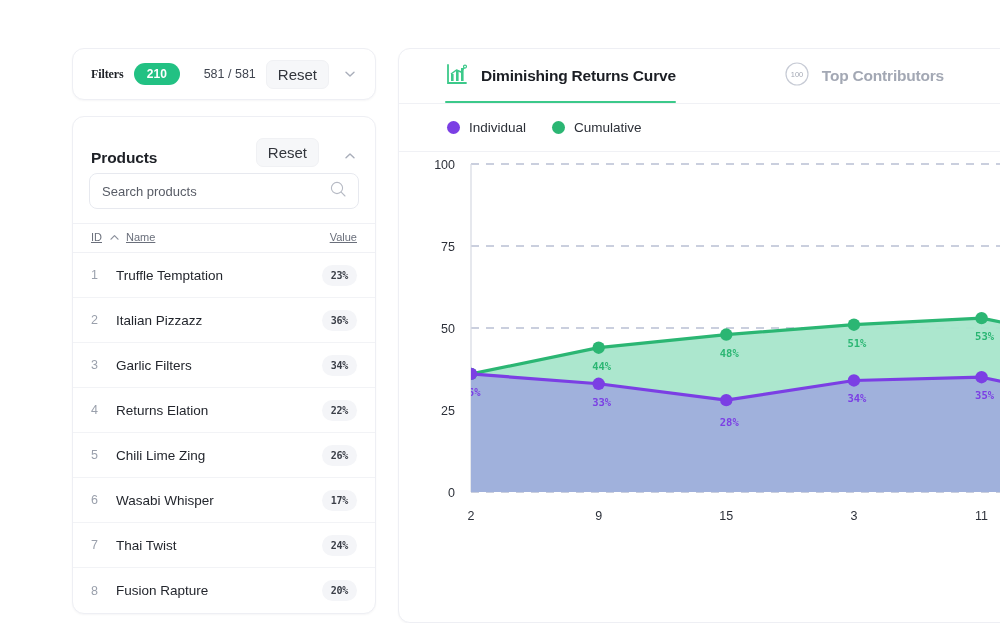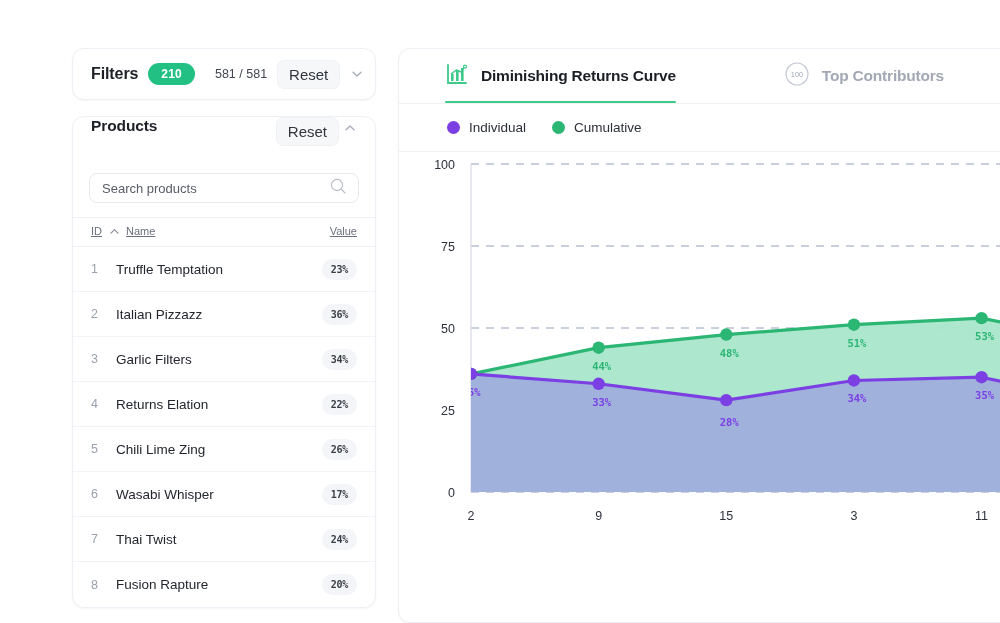--- a/index.html
+++ b/index.html
@@ -23,49 +23,49 @@
     box-shadow: 0 1px 2px rgba(16,24,40,.04);
   }
 
   
   .filters-bar {
     height: 52px;
     display: flex; align-items: center;
     padding: 0 14px 0 18px;
     gap: 10px;
   }
-  .filters-title { font-size: 16px; font-weight: 700; color: #1D2026; letter-spacing:-.1px; }
+  .filters-title { font-size: 12px; font-weight: 700; color: #1D2026; letter-spacing:-.1px;font-family:Liberation Serif, serif; }
   .badge-pill {
     background: #22C183; color: #fff;
     font-size: 12px; font-weight: 700;
     border-radius: 999px; padding: 4px 13px;
     letter-spacing:.2px;
   }
   .spacer { flex: 1; }
   .count-text { font-size: 12.5px; color: #414651; white-space: nowrap; }
   .reset-btn {
     font-size: 15px; color: #32353C;
     background: #F6F7F9; border: 1px solid #F0F1F4;
     border-radius: 7px; padding: 5px 11px;
     cursor: pointer; white-space: nowrap;
   }
   .chev { width: 22px; height: 22px; display:flex; align-items:center; justify-content:center; cursor:pointer; }
   .chev svg { display:block; }
 
   
   .products-card { margin-top: 16px; overflow: hidden; }
   .products-head {
-    height: 50px; display:flex; align-items:flex-start;
-    padding: 0 14px 0 18px; gap: 0;
+    height: 50px; display:flex; align-items:flex-end;
+    padding: 0 14px 0 18px; gap: 20px;
   }
   .products-title { font-size: 15.5px; font-weight: 700; color:#1D2026; letter-spacing:-.1px;}
 
   .search-wrap { padding: 6px 16px 14px 16px; }
   .search-box {
-    height: 30px; border: 1px solid #E7E9EF; border-radius: 8px;
+    height: 36px; border: 1px solid #E7E9EF; border-radius: 8px;
     display:flex; align-items:center; padding: 0 10px 0 12px;
     background:#fff;
   }
   .search-input {
     flex:1; border:none; outline:none; font-size: 13px; color:#32353C;
     font-family: "Liberation Sans", sans-serif; background: transparent;
   }
   .search-input::placeholder { color: #585C66; }
 
   .table-head {

